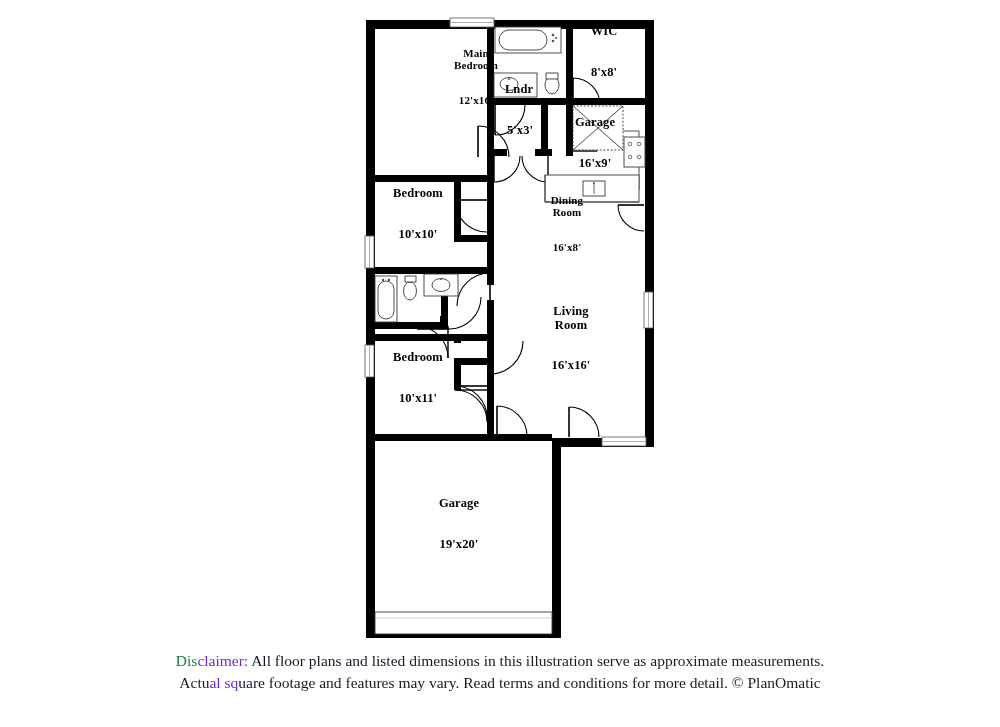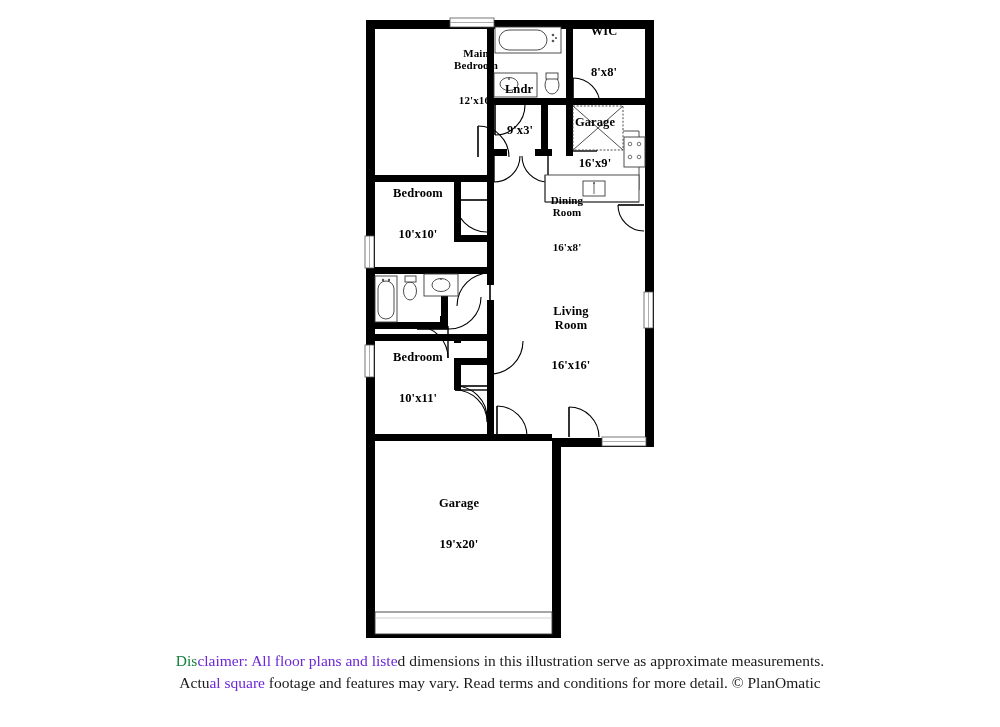--- a/index.html
+++ b/index.html
@@ -45,21 +45,21 @@
     font-family: "Liberation Serif", "DejaVu Serif", serif;
     font-size: 15.5px;
     line-height: 1.45;
     color: #1a1a1a;
   }
   #disclaimer .line1 { display: block; }
   #disclaimer .line2 { display: block; }
   
   .faded-a { color: #15803d; }
   .faded-b { color: #6d28d9; text-align: center; }
-  .faded-c { color: #6d28d9; }
+  .faded-c { color: #0f172a; }
 </style>
 </head>
 <body>
 
 <div id="page">
 
   <svg id="plan-svg" viewBox="0 0 1000 727">
 
     <g fill="#000000">
 
@@ -308,21 +308,21 @@
     <span class="rl-dim">12'x16'</span>
   </div>
 
   <div class="room-label" style="left:604px; top:52px; transform:translate(-50%,-50%); font-size:12.5px;">
     <span class="rl-name">WIC</span>
     <span class="rl-dim">8'x8'</span>
   </div>
 
   <div class="room-label" style="left:519px; top:110px; transform:translate(-50%,-50%); font-size:12.5px;text-align:right;">
     <span class="rl-name">Lndr</span>
-    <span class="rl-dim">9'x3'</span>
+    <span class="rl-dim">5'x3'</span>
   </div>
 
   <div class="room-label" style="left:595px; top:143px; transform:translate(-50%,-50%); font-size:12.5px;">
     <span class="rl-name">Garage</span>
     <span class="rl-dim">16'x9'</span>
   </div>
 
   <div class="room-label" style="left:418px; top:214px; transform:translate(-50%,-50%); font-size:12.5px;">
     <span class="rl-name">Bedroom</span>
     <span class="rl-dim">10'x10'</span>

